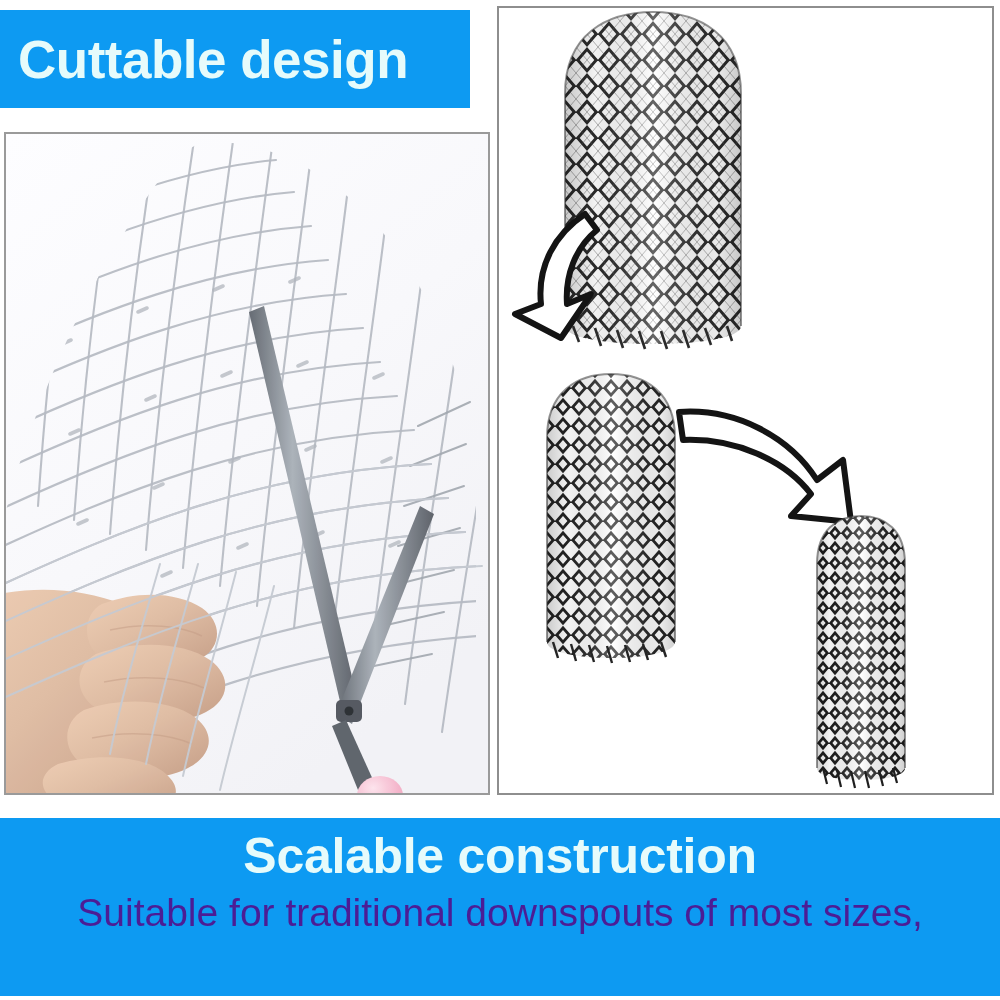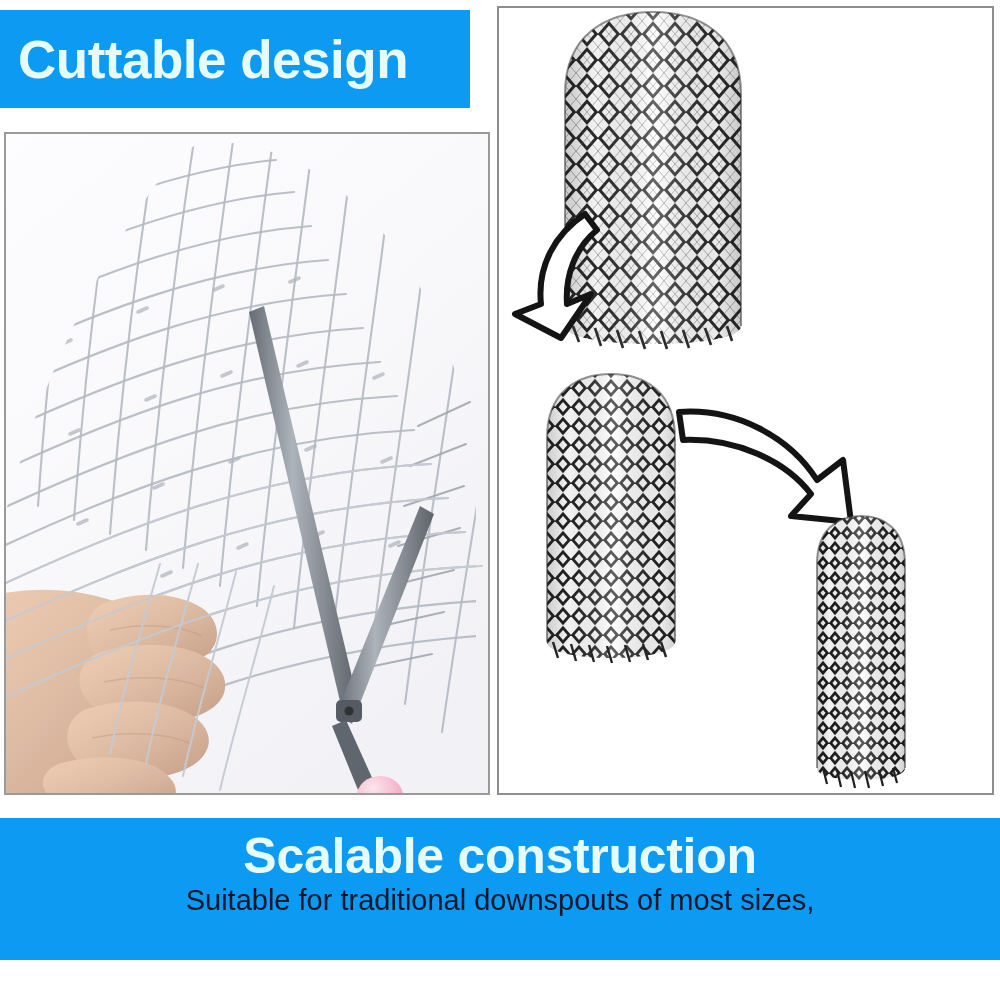--- a/index.html
+++ b/index.html
@@ -52,42 +52,42 @@
     width:497px; height:789px;
     border:2px solid #8e8e8e;
     background:#ffffff;
     overflow:hidden;
   }
 
   
   #footer-banner {
     position:absolute;
     left:0; top:818px;
-    width:1000px; height:142px;
+    width:1000px; height:178px;
     background:#0d9af2;
     display:flex;
     flex-direction:column;
     align-items:center;
     justify-content:flex-start;
     padding-top:12px;
   }
   #footer-title {
     color:#e6fbfb;
     font-size:50px;
     font-weight:bold;
     line-height:1.05;
     letter-spacing:-0.3px;
     white-space:nowrap;
   }
   #footer-sub {
-    color:#0f172a;
-    font-size:29px;
+    color:#4c1d95;
+    font-size:39px;
     line-height:1.22;
     text-align:center;
-    margin-top:0;
+    margin-top:6px;
     white-space:nowrap;
   }
   .footer-sub-line { display:block; }
 </style>
 </head>
 <body>
 
 <div id="page">
 
   <div id="header-banner">

